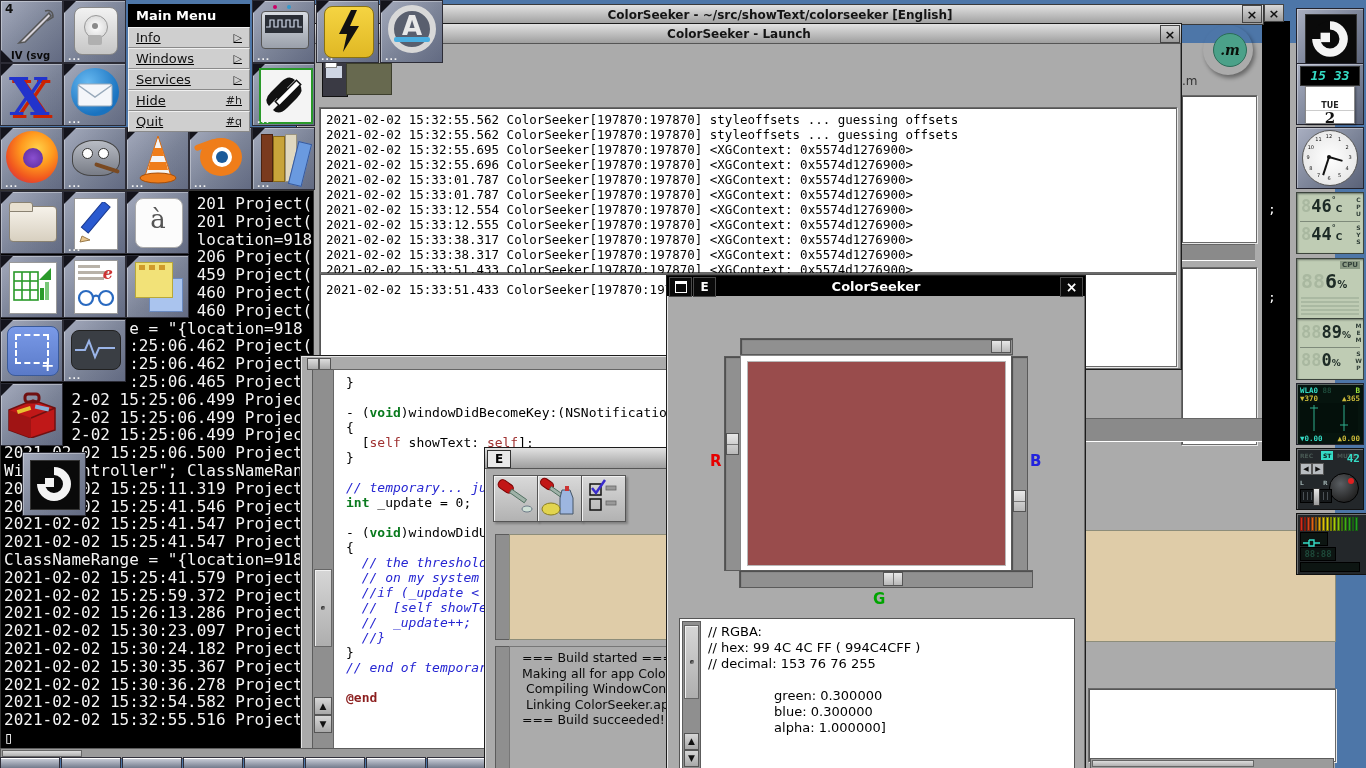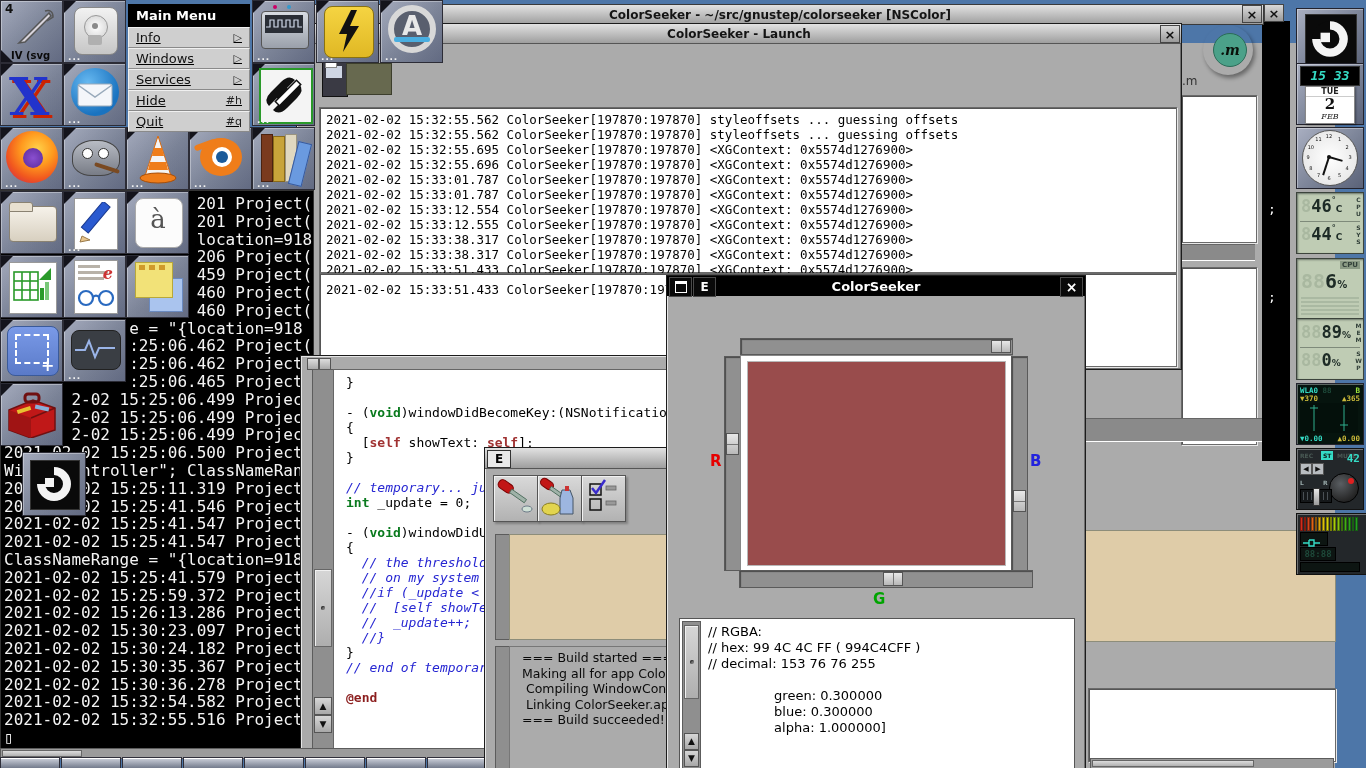--- a/index.html
+++ b/index.html
@@ -49,21 +49,21 @@
   
   #term{background:#000;z-index:5;border:1px solid #333;}
   #term .tline{color:#f4f4f4;font:16px "DejaVu Sans Mono",monospace;
     line-height:17.8px;white-space:pre;}
   
   .logline{color:#000;font:12.5px "DejaVu Sans Mono",monospace;line-height:15px;white-space:pre;}
   
   .codeline{font:13px "DejaVu Sans Mono",monospace;line-height:15px;white-space:pre;color:#000;}
   .c-p{color:#000;}
   .c-k{color:#0a7a1e;font-weight:bold;}
-  .c-s{color:#a03232;font-weight:bold;}
+  .c-s{color:#a03232;font-weight:normal;}
   .c-c{color:#2626d2;font-style:italic;}
   .c-e{color:#8c1e1e;font-weight:bold;}
   
   .bline{font:12.5px "DejaVu Sans",sans-serif;line-height:15.5px;color:#0a0a0a;white-space:pre;}
   .toolbtn{position:absolute;width:43px;height:45px;background:linear-gradient(#d9d9d9,#b2b2b2);
     border:1px solid #555;box-shadow:inset 1px 1px 0 #f2f2f2, 2px 2px 2px rgba(0,0,0,.25);}
   
   #picker{z-index:20;}
   #picker .ptbar{position:absolute;left:0;top:0;right:0;height:20px;background:#000;
     display:flex;align-items:center;justify-content:center;color:#fff;
@@ -173,21 +173,21 @@
   <div class="abs" style="left:1182px;top:74px;z-index:3;font:12px 'DejaVu Sans',sans-serif;color:#333;">.m</div>
   <div class="abs" style="left:1202px;top:24px;width:52px;height:54px;z-index:3;">
     <div class="abs" style="left:1px;top:1px;width:50px;height:50px;border-radius:50%;
       background:radial-gradient(circle at 35% 30%,#ef6fd8,#c req 0,#c324a0 55%,#7c0f66 100%);box-shadow:2px 3px 4px rgba(0,0,0,.4);"></div>
     <div class="abs" style="left:11px;top:9px;width:32px;height:32px;border-radius:50%;background:#4ba189;border:1px solid #2b6b58;
       display:flex;align-items:center;justify-content:center;font:bold italic 14px 'DejaVu Serif',serif;color:#091009;">.m</div>
   </div>
 
   <div class="abs" style="left:296px;top:4px;width:966px;height:19px;z-index:4;
       background:linear-gradient(#e2e2e2,#9e9e9e);border:1px solid #3a3a3a;display:flex;align-items:center;justify-content:center;">
-    <span style="font:bold 12px 'DejaVu Sans',sans-serif;color:#141414;">ColorSeeker - ~/src/gnustep/colorseeker [NSColor]</span>
+    <span style="font:bold 12px 'DejaVu Sans',sans-serif;color:#141414;">ColorSeeker - ~/src/showText/colorseeker [English]</span>
     <div class="xbtn" style="right:1px;top:0px;">×</div>
   </div>
 
   <div class="win" style="left:296px;top:23px;width:884px;height:345px;z-index:4;">
     <div class="tbar">
       <span>ColorSeeker - Launch</span>
       <div class="xbtn" style="right:1px;">×</div>
     </div>
 
     <div class="abs" style="left:25px;top:37px;width:24px;height:34px;background:#3a3a44;border:1px solid #111;">
@@ -590,21 +590,21 @@
     <svg class="abs" style="left:12px;top:9px;" width="42" height="42" viewBox="0 0 40 40">
       <circle cx="20" cy="20" r="17" fill="#0a0a0a"></circle>
       <path d="M20 3 a17 17 0 1 1 -17 17 l8 0 a9 9 0 1 0 9 -9 z" fill="#f4f4f4"></path>
       <rect x="11" y="14" width="9" height="9" fill="#f4f4f4"></rect>
     </svg>
   </div>
 
   <div class="dock-tile" style="top:63px;">
     <div class="led abs" style="left:3px;top:2px;width:58px;height:18px;line-height:18px;">15 33</div>
     <div class="abs" style="left:8px;top:22px;width:48px;height:36px;background:#fff;border:1px solid #888;box-shadow:1px 1px 2px rgba(0,0,0,.4);">
-      <div style="text-align:center;font:bold 8px 'DejaVu Sans',sans-serif;color:#222;border-bottom:1px solid #ccc;">TUE</div>
+      <div style="text-align:center;font:bold 8px 'DejaVu Sans',sans-serif;color:#222;border-bottom:1px solid #ccc;margin-top:14px;">TUE</div>
       <div style="text-align:center;font:bold 15px 'DejaVu Serif',serif;color:#111;line-height:15px;">2</div>
       <div style="text-align:center;font:italic 8px 'DejaVu Serif',serif;color:#222;">FEB</div>
     </div>
   </div>
 
   <div class="dock-tile" style="top:127px;">
     <div class="abs" style="left:5px;top:2px;width:54px;height:54px;border-radius:50%;background:radial-gradient(#ffffff,#e0e0e0);border:1px solid #555;"></div>
     <div id="clockface" class="abs" style="left:5px;top:2px;width:54px;height:54px;">
         <span style="position: absolute; font: 5px &quot;DejaVu Sans&quot;, sans-serif; color: rgb(17, 17, 17); transform: translate(-50%, -50%); left: 27px; top: 6px;">12</span>
         <span style="position: absolute; font: 5px &quot;DejaVu Sans&quot;, sans-serif; color: rgb(17, 17, 17); transform: translate(-50%, -50%); left: 37.5px; top: 8.81347px;">1</span>

